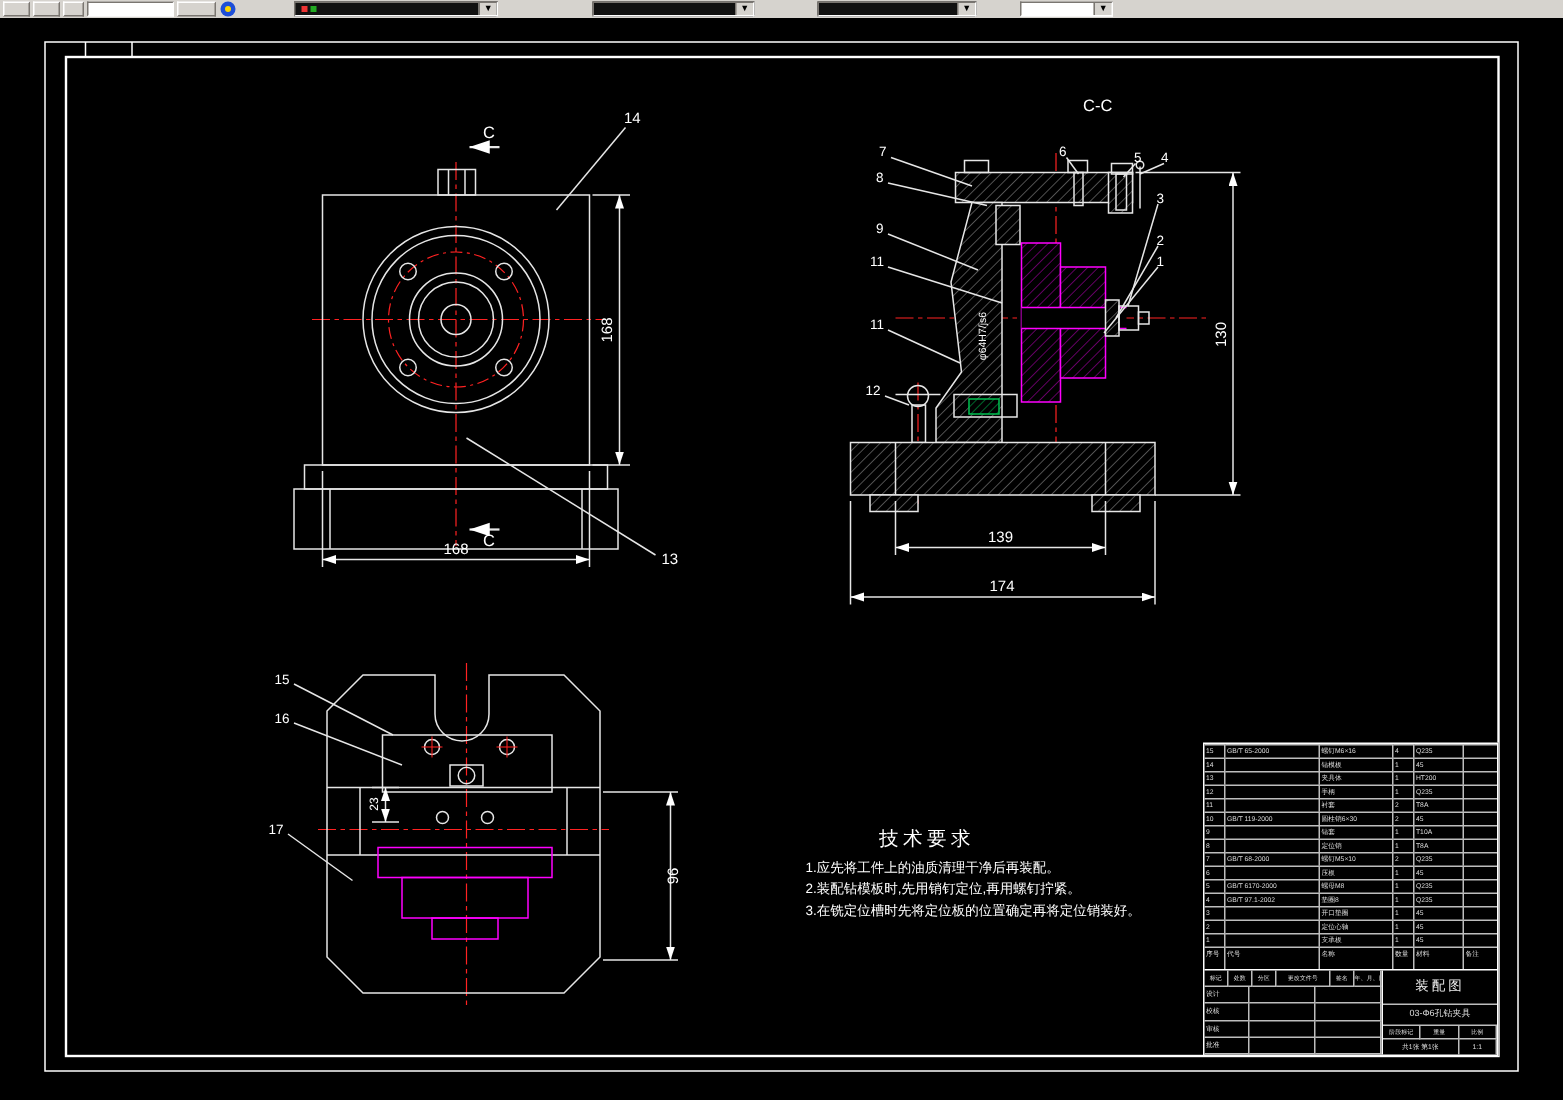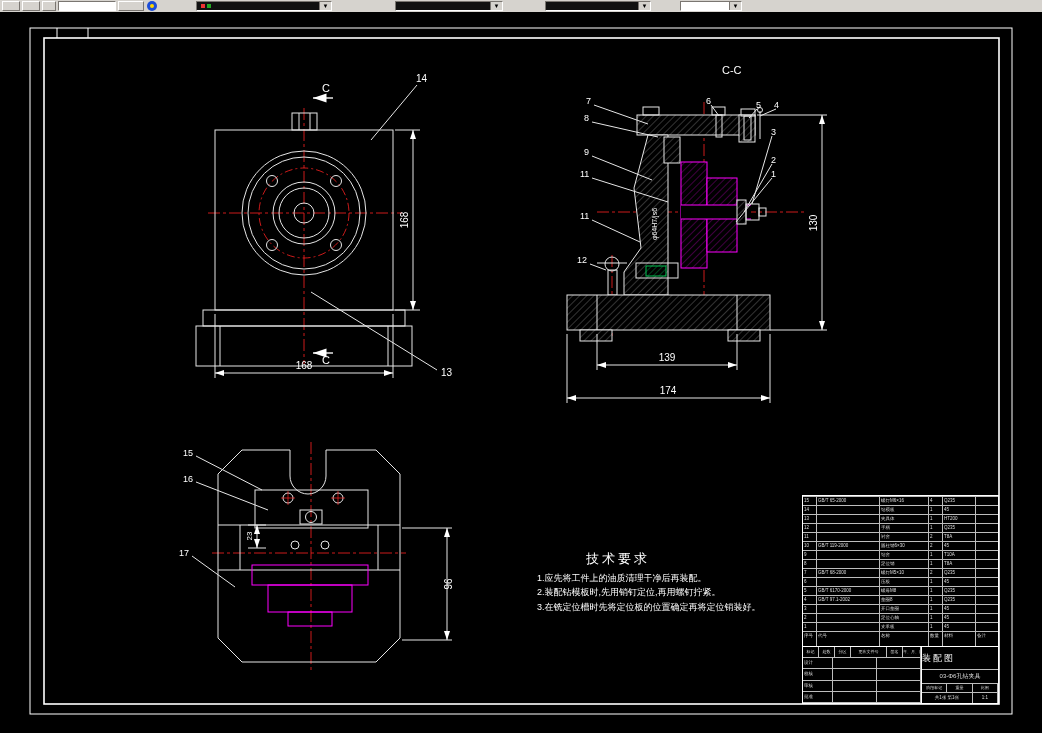--- a/index.html
+++ b/index.html
@@ -26,21 +26,21 @@
   .bom-cell{border-right:1px solid #bdbdbd;border-top:1px solid #bdbdbd;font-size:4.5px;line-height:8px;overflow:hidden;white-space:nowrap;padding-left:1px;color:#ddd;box-sizing:border-box;}
   .bom-cell:last-child{border-right:none;}
   .tb-bottom{height:56px;display:grid;grid-template-columns:119px 1fr;border-top:1px solid #fff;}
   .tb-left{display:flex;flex-direction:column;border-right:1px solid #fff;}
   .tb-chg{display:grid;grid-template-columns:16px 16px 16px 36px 16px 1fr;height:11px;}
   .tb-chg div{border-right:1px solid #bdbdbd;border-bottom:1px solid #bdbdbd;font-size:4px;line-height:10px;overflow:hidden;white-space:nowrap;text-align:center;}
   .tb-roles{flex:1;display:flex;flex-direction:column;}
   .role-row{flex:1;display:grid;grid-template-columns:30px 44px 1fr;}
   .role-row div{border-right:1px solid #bdbdbd;border-bottom:1px solid #bdbdbd;font-size:4.5px;line-height:10px;padding-left:1px;overflow:hidden;}
   .tb-right{display:flex;flex-direction:column;}
-  .tb-name{height:22px;font-size:9px;line-height:22px;text-align:left;border-bottom:1px solid #bdbdbd;color:#eee;letter-spacing:2px;}
+  .tb-name{height:22px;font-size:9px;line-height:22px;text-align:center;border-bottom:1px solid #bdbdbd;color:#eee;letter-spacing:2px;font-family:Liberation Mono, monospace;}
   .tb-number{height:13px;font-size:6px;line-height:13px;text-align:center;border-bottom:1px solid #bdbdbd;overflow:hidden;white-space:nowrap;}
   .tb-meta{display:grid;grid-template-columns:1fr 1fr 1fr;height:9px;}
   .tb-meta div{border-right:1px solid #bdbdbd;border-bottom:1px solid #bdbdbd;font-size:4px;line-height:8px;text-align:center;overflow:hidden;white-space:nowrap;}
   .tb-meta2{display:grid;grid-template-columns:2fr 1fr;flex:1;}
   .tb-meta2 div{border-right:1px solid #bdbdbd;font-size:4.5px;line-height:10px;text-align:center;overflow:hidden;white-space:nowrap;}
 </style>
 </head>
 <body>
 
 <div class="screen">

